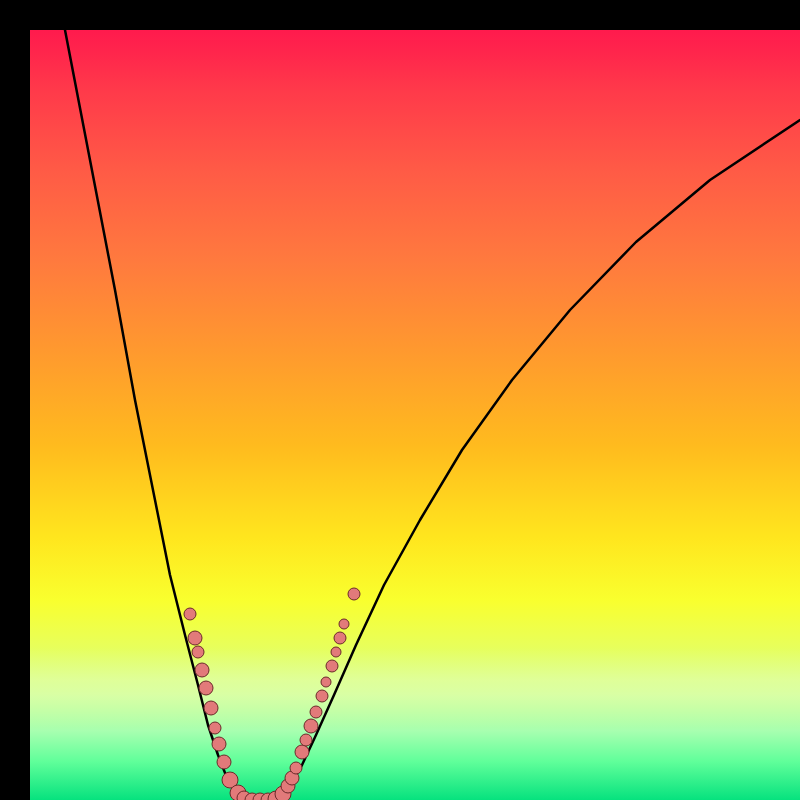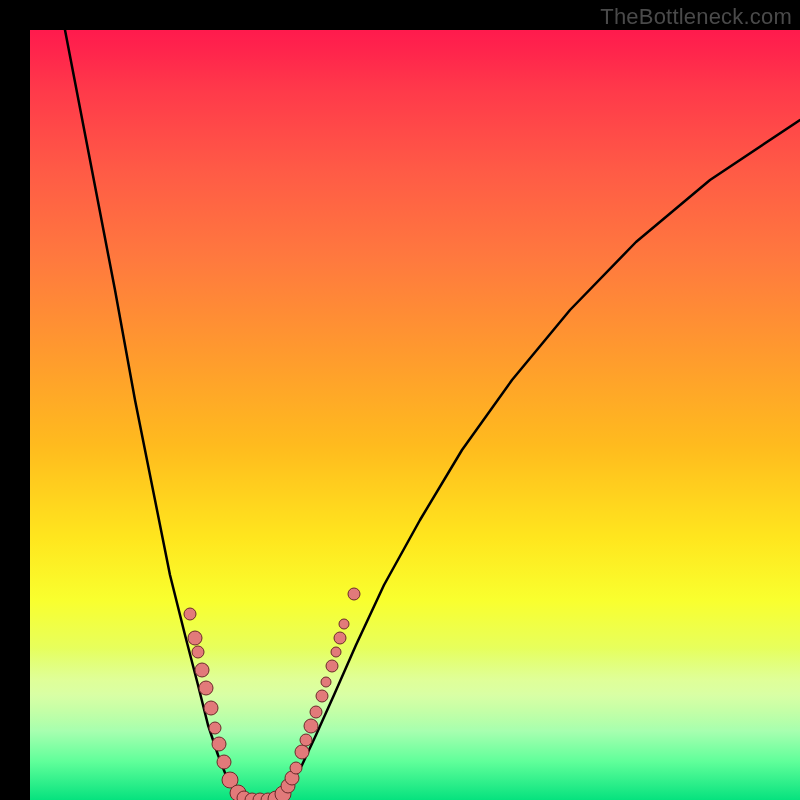--- a/index.html
+++ b/index.html
@@ -114,14 +114,13 @@
           <circle cx="296" cy="652" r="5" fill="#e27a7a" stroke="#6b2a2a" stroke-width="1"></circle>
           <circle cx="302" cy="636" r="6" fill="#e27a7a" stroke="#6b2a2a" stroke-width="1"></circle>
           <circle cx="306" cy="622" r="5" fill="#e27a7a" stroke="#6b2a2a" stroke-width="1"></circle>
           <circle cx="310" cy="608" r="6" fill="#e27a7a" stroke="#6b2a2a" stroke-width="1"></circle>
           <circle cx="314" cy="594" r="5" fill="#e27a7a" stroke="#6b2a2a" stroke-width="1"></circle>
           <circle cx="324" cy="564" r="6" fill="#e27a7a" stroke="#6b2a2a" stroke-width="1"></circle>
         </g>
     </svg>
   </div>
 
-  <div class="watermark">TheBottleneck.com</div>
 </div>
 
 </body></html>

